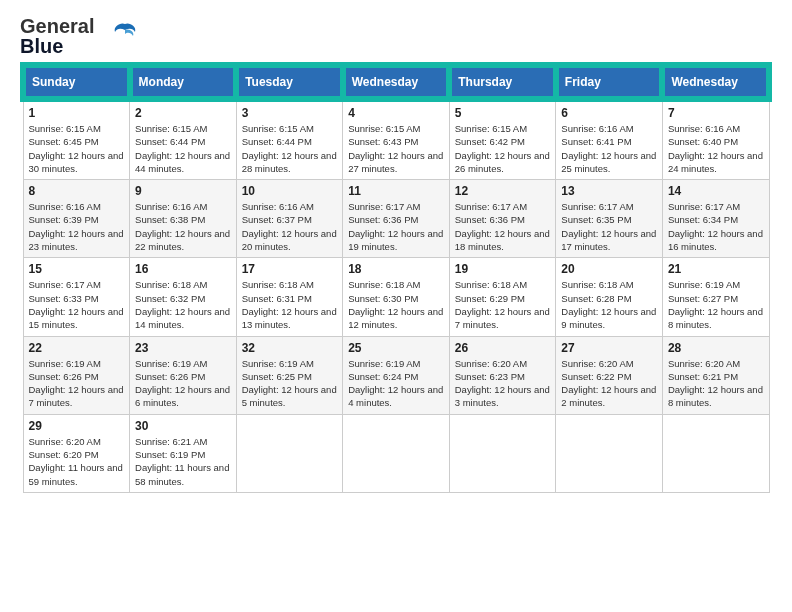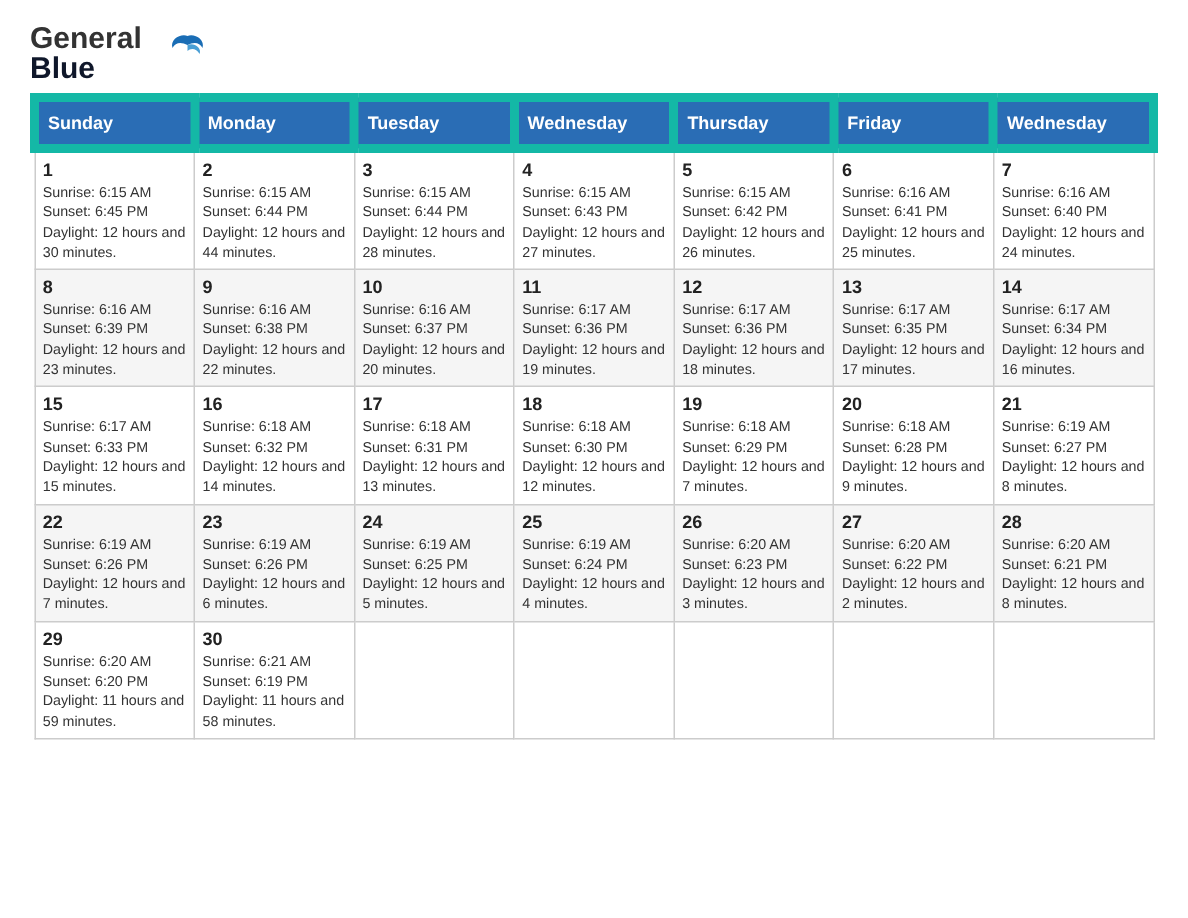--- a/index.html
+++ b/index.html
@@ -218,21 +218,21 @@
         <tr>
           <td>
             <span class="day-num">22</span>
             <div class="day-info"><span>Sunrise: 6:19 AM</span><br><span>Sunset: 6:26 PM</span><br><span>Daylight: 12 hours and 7 minutes.</span></div>
           </td>
           <td>
             <span class="day-num">23</span>
             <div class="day-info"><span>Sunrise: 6:19 AM</span><br><span>Sunset: 6:26 PM</span><br><span>Daylight: 12 hours and 6 minutes.</span></div>
           </td>
           <td>
-            <span class="day-num">24</span>
+            <span class="day-num">32</span>
             <div class="day-info"><span>Sunrise: 6:19 AM</span><br><span>Sunset: 6:25 PM</span><br><span>Daylight: 12 hours and 5 minutes.</span></div>
           </td>
           <td>
             <span class="day-num">25</span>
             <div class="day-info"><span>Sunrise: 6:19 AM</span><br><span>Sunset: 6:24 PM</span><br><span>Daylight: 12 hours and 4 minutes.</span></div>
           </td>
           <td>
             <span class="day-num">26</span>
             <div class="day-info"><span>Sunrise: 6:20 AM</span><br><span>Sunset: 6:23 PM</span><br><span>Daylight: 12 hours and 3 minutes.</span></div>
           </td>

